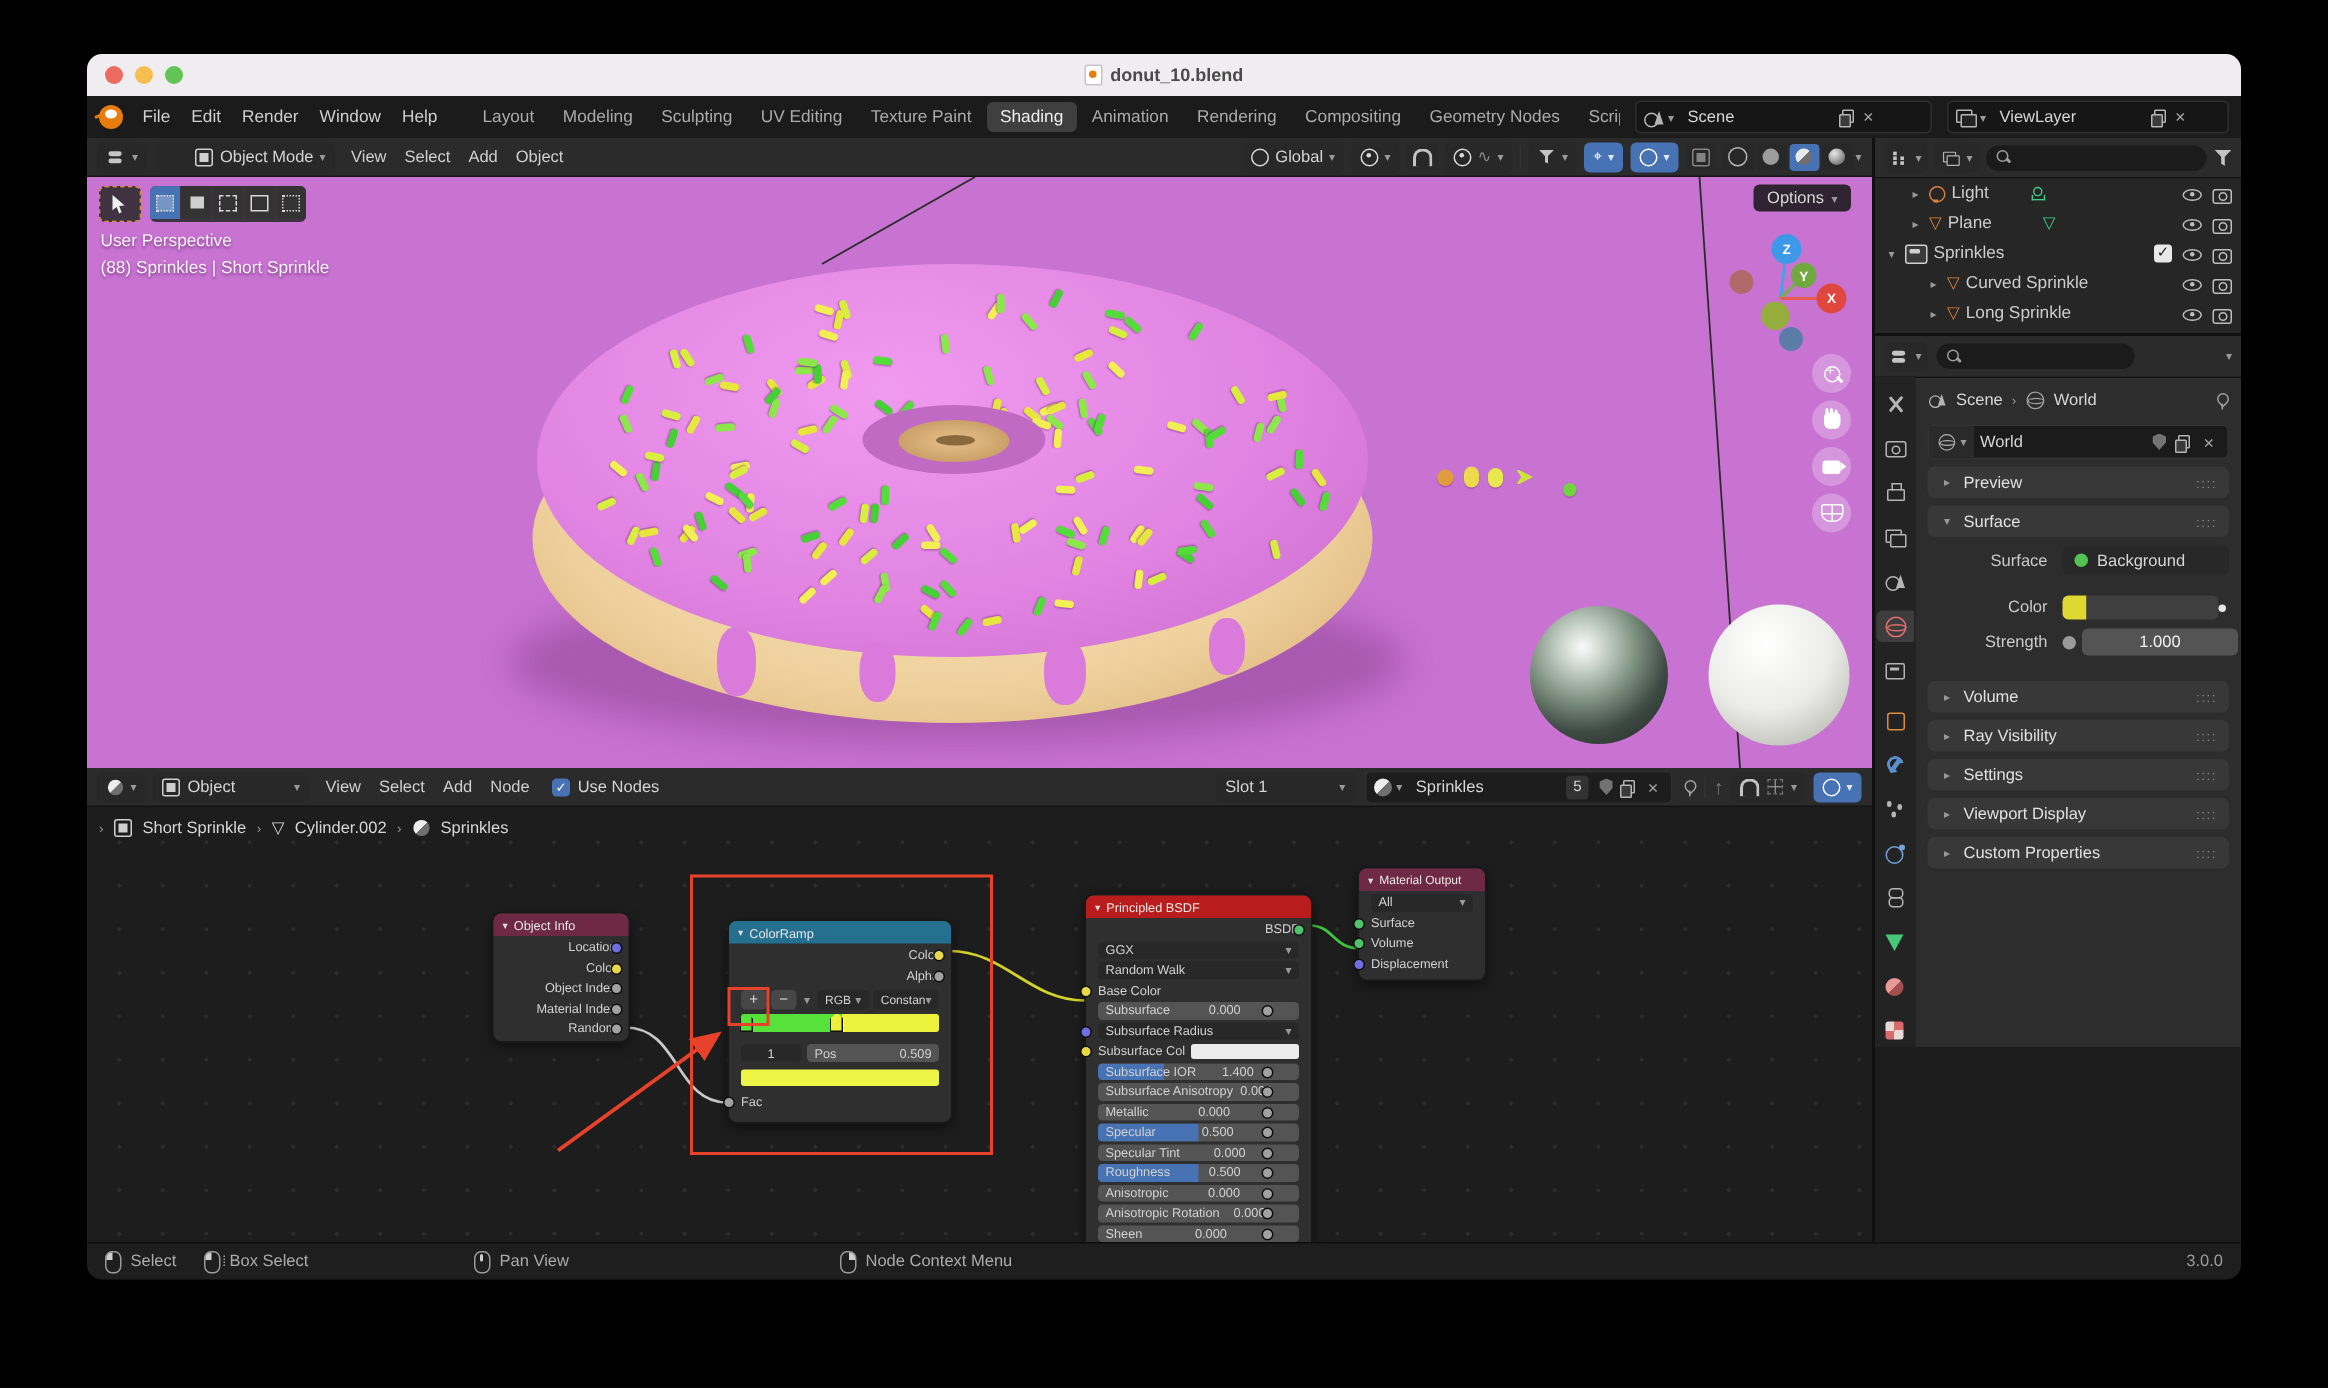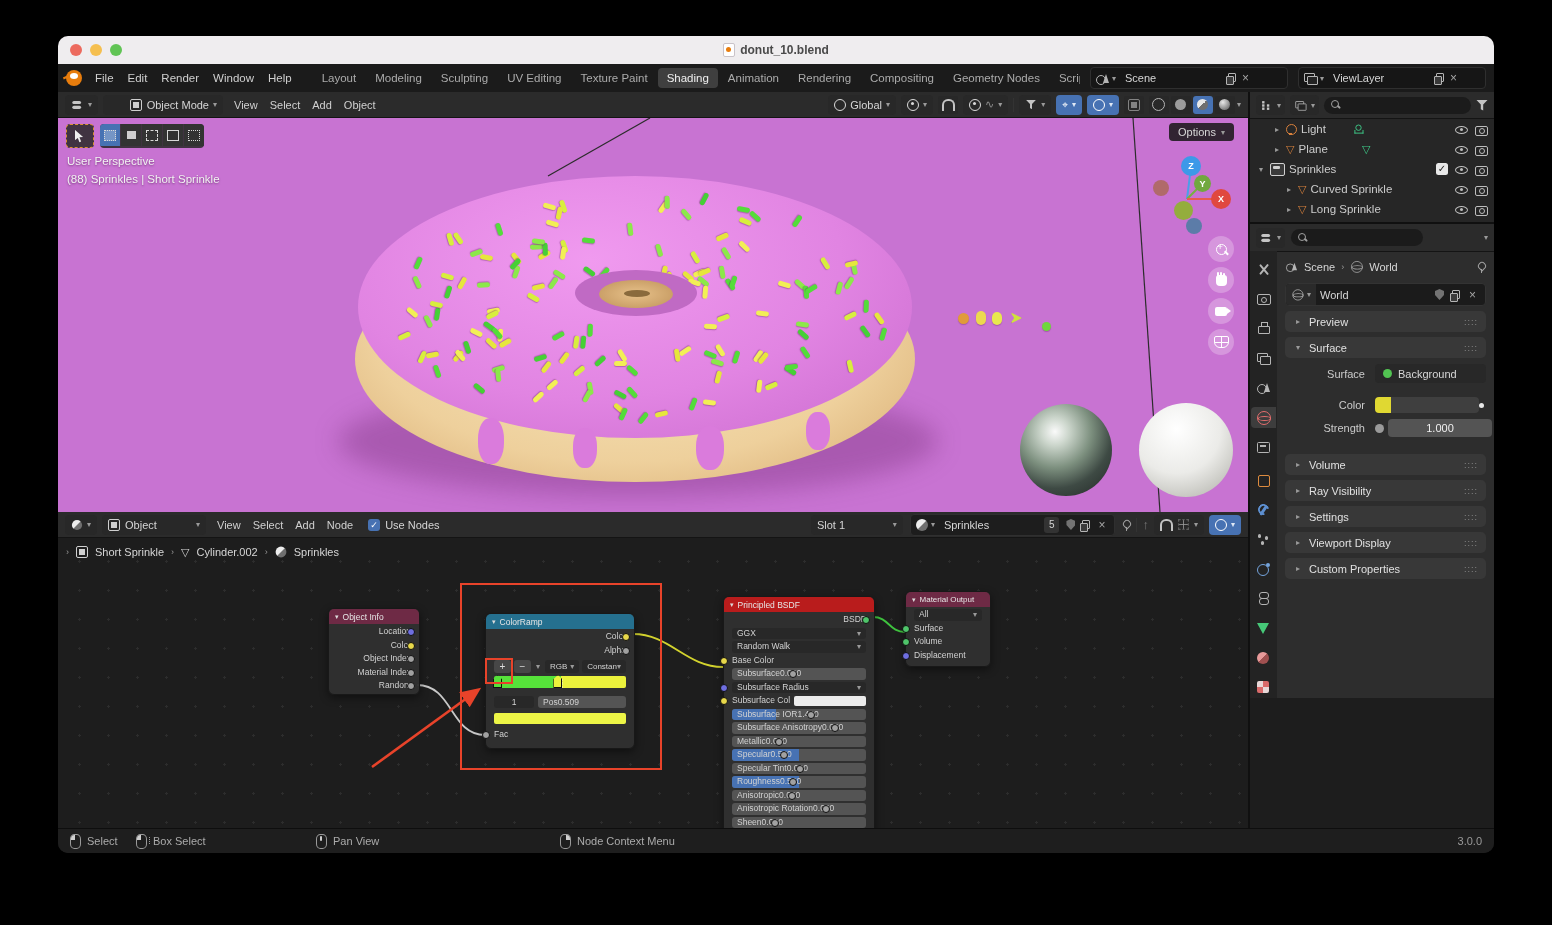--- a/index.html
+++ b/index.html
@@ -119,21 +119,21 @@
     background-image:radial-gradient(#2d2d2d 1.1px,transparent 1.1px);background-size:29px 29px;background-position:7px 9px;}
   .ncrumb{position:absolute;left:8px;top:8px;display:flex;align-items:center;gap:7px;font-size:11px;color:#d6d6d6;}
   .node{position:absolute;background:rgba(48,48,48,.97);border:1px solid #181818;border-radius:6px;
     box-shadow:0 3px 8px rgba(0,0,0,.45);font-size:8.5px;color:#d2d2d2;}
   .nhead{height:15px;border-radius:5px 5px 0 0;display:flex;align-items:center;gap:4px;padding:0 6px;color:#e6e6e6;font-size:8.5px;}
   .nchev{font-size:7px;color:#ddd;}
   .sock{position:absolute;width:8px;height:8px;border-radius:50%;border:1px solid #0f0f0f;box-sizing:border-box;}
   .nrow{position:relative;margin:2px 8px;height:11.5px;line-height:11.5px;}
   .nrow.lbl-r{text-align:right;}
   .nrow.lbl-l{text-align:left;}
-  .nslider{background:#545454;border-radius:3px;overflow:hidden;padding:0 5px;display:flex;justify-content:flex-start;position:relative;}
+  .nslider{background:#545454;border-radius:3px;overflow:hidden;padding:0 5px;display:flex;justify-content:space-between;position:relative;}
   .nslider .fillbar{position:absolute;left:0;top:0;bottom:0;background:#4772b3;}
   .nslider span{position:relative;z-index:1;}
   .ndrop{background:#282828;border-radius:3px;padding:0 5px;display:flex;justify-content:space-between;align-items:center;}
   .ncolor{display:flex;gap:4px;align-items:center;}
   .ncolor .sw{flex:1;height:10px;background:#ececec;border-radius:2px;}
   .rampbtn{width:17px;height:13px;background:#474747;border-radius:3px;display:flex;align-items:center;justify-content:center;
     color:#ddd;font-size:10px;line-height:10px;}
   .ramp{height:12px;border-radius:2px;position:relative;margin:3px 8px 8px;}
   .rampstop{position:absolute;top:-1px;width:9px;height:13px;clip-path:polygon(50% 0,100% 32%,100% 100%,0 100%,0 32%);
     border:1px solid #111;box-sizing:border-box;}
@@ -795,21 +795,21 @@
             </div>
             <div class="nrow nslider">
               <span class="fillbar" style="width: 0%;"></span>
               <span>Sheen</span>
               <span>0.000</span>
               <span class="sock" style="left: -12px; top: 2px; background: rgb(161, 161, 161);"></span>
             </div>
           </div>
       </div>
 
-      <div class="node" style="left:847px;top:53px;width:84px;height:74px;z-index:2">
+      <div class="node" style="left:847px;top:40px;width:84px;height:74px;z-index:2">
         <div class="nhead" style="background:#6e2a45;font-size:8px">
             <span class="nchev">▾</span>
             <span>Material Output</span>
           </div>
         <div class="nrow ndrop">
             <span>All</span>
             <span class="chev">▾</span>
           </div>
         <div>
 

